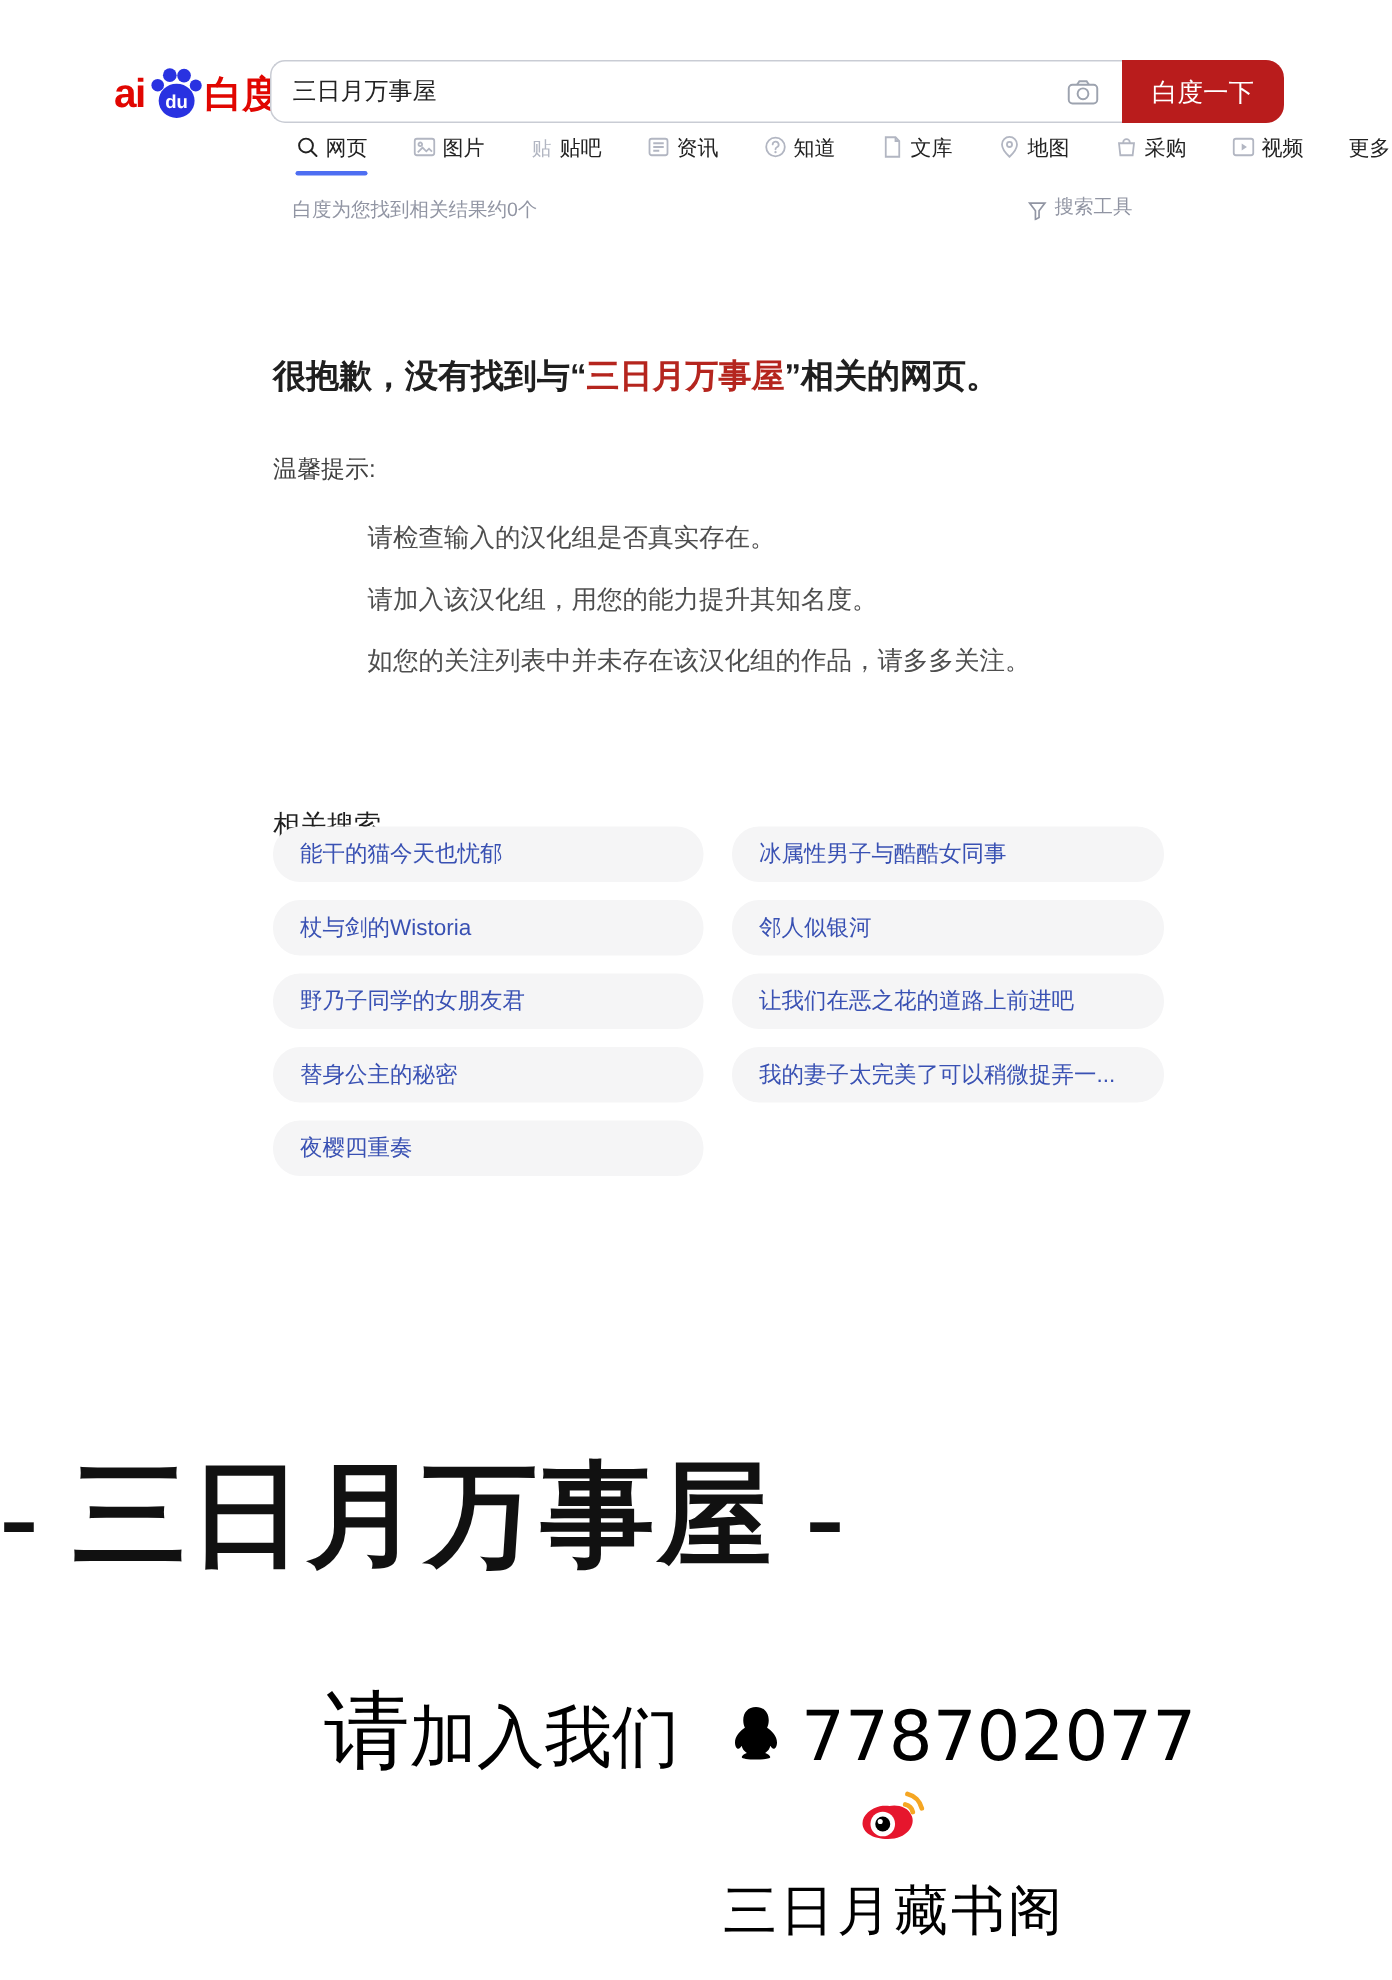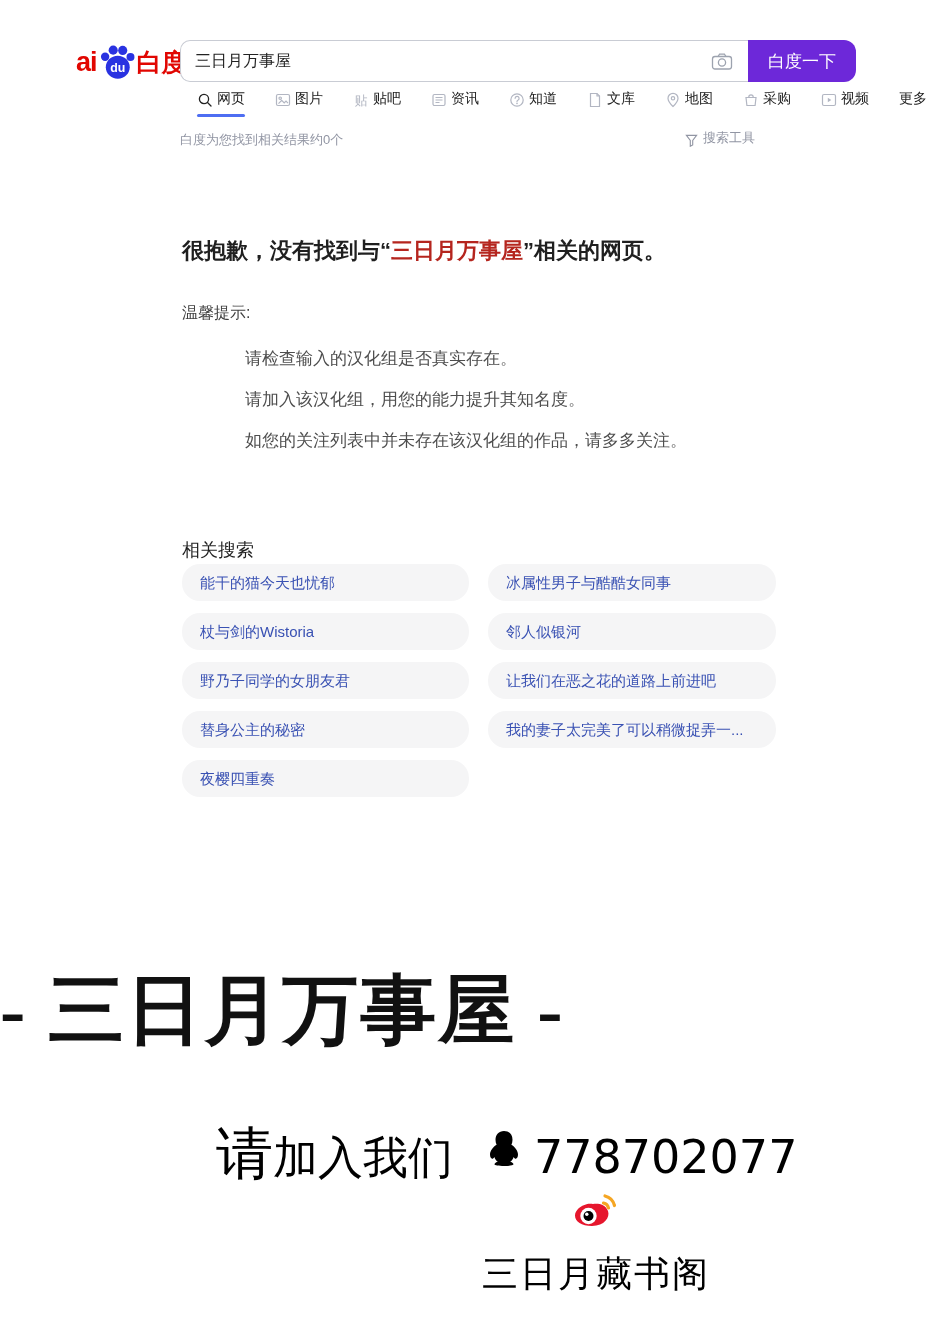--- a/index.html
+++ b/index.html
@@ -12,63 +12,63 @@
   .logo .paw{width:38px;height:38px;margin:0 1px;}
   .logo .brand{color:#e10601;font-size:25px;font-weight:bold;}
 
   
   .search-bar{position:absolute;left:180px;top:40px;display:flex;height:42px;}
   .search-input-wrap{width:568px;height:42px;border:1px solid #c9ccd4;border-right:none;
         border-radius:10px 0 0 10px;display:flex;align-items:center;box-sizing:border-box;background:#fff;}
   .search-input-wrap input{flex:1;border:none;outline:none;font-size:16px;color:#222;
         padding:0 10px 0 14px;font-family:inherit;background:transparent;}
   .camera{width:22px;height:19px;margin-right:15px;flex:0 0 auto;cursor:pointer;color:#9da3af;}
-  .search-btn{width:108px;height:42px;background:#6d28d9;color:#fff;font-size:17px;border:none;
+  .search-btn{width:108px;height:42px;background:#b91c1c;color:#fff;font-size:17px;border:none;
         border-radius:0 12px 12px 0;cursor:pointer;font-family:inherit;}
 
   
   .tabs{position:absolute;left:197px;top:90px;display:flex;gap:30px;font-size:14px;}
-  .tab{display:flex;align-items:flex-end;gap:4px;color:#222;cursor:pointer;position:relative;padding-bottom:9px;}
+  .tab{display:flex;align-items:flex-start;gap:4px;color:#222;cursor:pointer;position:relative;padding-bottom:9px;}
   .tab .tab-icon{width:16px;height:16px;color:#b2b6c2;display:inline-flex;align-items:center;justify-content:center;}
   .tab .tab-icon svg{width:16px;height:16px;}
   .tab .zh-ic{font-size:13px;line-height:1;color:#b2b6c2;}
   .tab.active{font-weight:400;}
   .tab.active .tab-icon{color:#222;}
   .tab.active::after{content:"";position:absolute;left:0;right:0;bottom:0;height:3px;border-radius:2px;background:#4e6ef2;}
 
   
-  .results-info{position:absolute;left:180px;top:131px;font-size:13px;color:#9195a3;}
+  .results-info{position:absolute;left:195px;top:131px;font-size:13px;color:#9195a3;}
   .search-tools{position:absolute;left:685px;top:129px;display:flex;align-items:flex-end;gap:5px;
         font-size:13px;color:#9195a3;cursor:pointer;}
   .search-tools svg{width:13px;height:13px;}
 
   
   .no-result{position:absolute;left:182px;top:236px;font-size:22px;font-weight:bold;color:#1f1f1f;}
   .no-result .kw{color:#b5251e;}
 
   .tips-title{position:absolute;left:182px;top:303px;font-size:16px;color:#404040;}
   .tips{position:absolute;left:245px;top:338px;font-size:17px;color:#4e4e4e;}
   .tips .tip-line{height:41px;line-height:41px;}
 
   
   .related-title{position:absolute;left:182px;top:538px;font-size:18px;font-weight:500;color:#1f1f1f;}
-  .related-grid{position:absolute;left:182px;top:564px;width:594px;display:grid;
+  .related-grid{position:absolute;left:182px;top:551px;width:594px;display:grid;
         grid-template-columns:287px 288px;column-gap:19px;row-gap:12px;}
   .pill{height:37px;line-height:37px;background:#f5f5f6;border-radius:18px;color:#3951b3;
         font-size:15px;padding:0 18px;box-sizing:border-box;white-space:nowrap;overflow:hidden;
         text-overflow:ellipsis;cursor:pointer;}
 
   
   .big-title{position:absolute;left:0;top:960px;width:928px;text-align:left;
         font-family:"Liberation Serif","DejaVu Serif",serif;font-weight:900;font-size:76px;color:#111;
         letter-spacing:2px;}
   .join{position:absolute;left:216px;top:1116px;display:flex;align-items:baseline;color:#000;}
   .join .big{font-size:57px;font-weight:500;}
   .join .rest{font-size:45px;font-weight:500;}
-  .qq-row{position:absolute;left:486px;top:1130px;display:flex;gap:12px;color:#000;}
+  .qq-row{position:absolute;left:486px;top:1130px;display:flex;align-items:center;gap:12px;color:#000;}
   .qq-row svg{width:36px;height:40px;}
   .qq-num{font-size:46px;font-family:"DejaVu Sans",sans-serif;}
   .weibo-row{position:absolute;left:482px;top:1190px;display:flex;align-items:center;gap:16px;color:#000;flex-direction:column;}
   .weibo-row svg{width:48px;height:44px;}
   .weibo-name{font-size:36px;font-weight:500;letter-spacing:2px;}
 </style>
 </head>
 <body>
 
 <div id="page">

